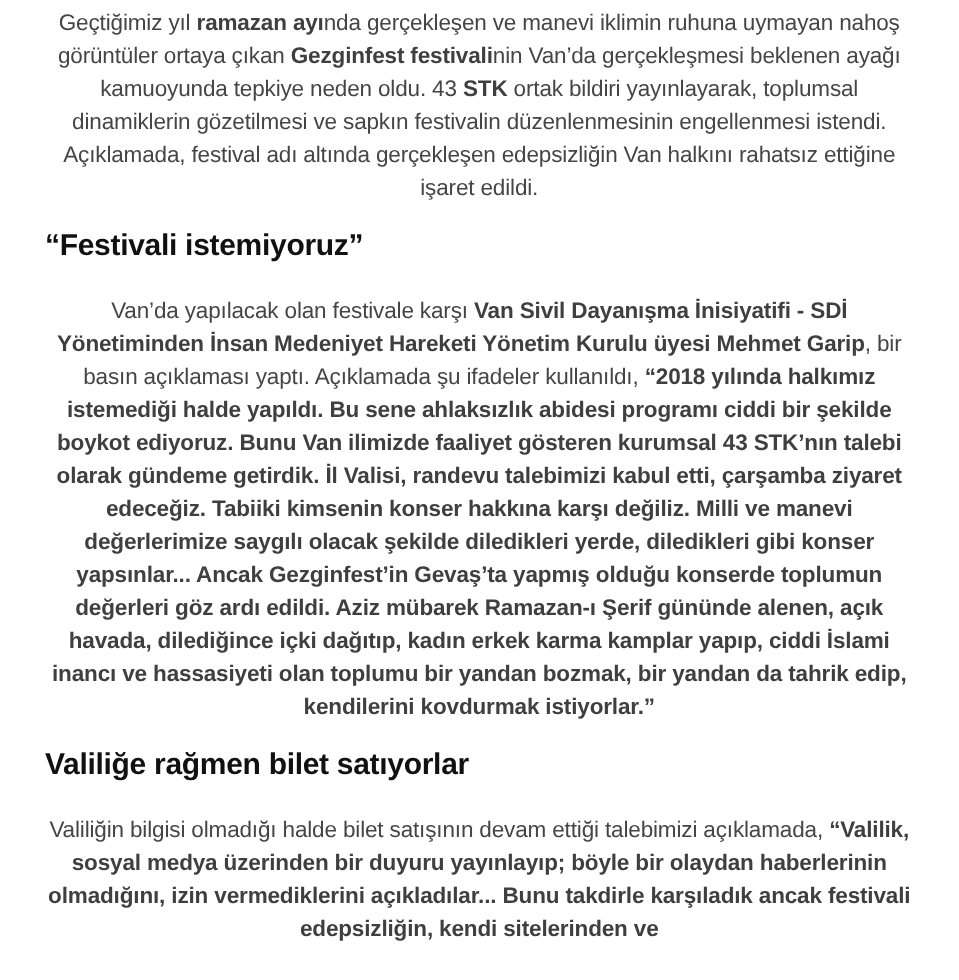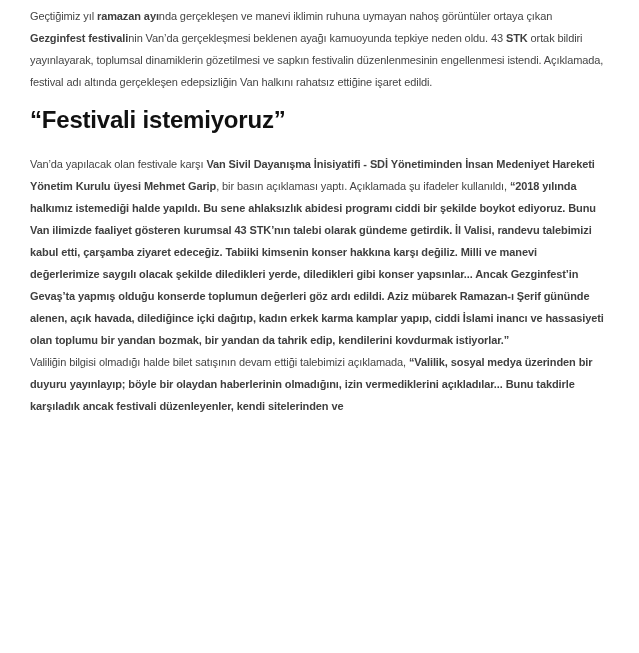--- a/index.html
+++ b/index.html
@@ -11,45 +11,47 @@
     width: 639px;
     height: 653px;
     overflow: hidden;
     font-family: "Liberation Sans", sans-serif;
   }
   .article {
     padding: 5px 30px 0 30px;
   }
   .body-par {
     margin: 0;
-    font-size: 11px;
+    font-size: 15px;
     line-height: 22px;
     color: #454545;
     letter-spacing: -0.1px;
+    text-align: center;
   }
   .body-par strong {
     font-weight: bold;
     color: #3f3f3f;
   }
   .section-heading {
     margin: 14px 0 20px 0;
-    font-size: 24px;
+    font-size: 20px;
     line-height: 26px;
     font-weight: bold;
     color: #111111;
     letter-spacing: -0.2px;
   }
 </style>
 </head>
 <body>
 
 <article class="article">
 
   <p class="body-par"><span>Geçtiğimiz yıl </span><strong>ramazan ayı</strong><span>nda gerçekleşen ve manevi iklimin ruhuna uymayan nahoş görüntüler ortaya çıkan </span><strong>Gezginfest festivali</strong><span>nin Van’da gerçekleşmesi beklenen ayağı kamuoyunda tepkiye neden oldu. 43 </span><strong>STK</strong><span> ortak bildiri yayınlayarak, toplumsal dinamiklerin gözetilmesi ve sapkın festivalin düzenlenmesinin engellenmesi istendi. Açıklamada, festival adı altında gerçekleşen edepsizliğin Van halkını rahatsız ettiğine işaret edildi.</span></p>
 
   <h2 class="section-heading">“Festivali istemiyoruz”</h2>
 
   <p class="body-par"><span>Van’da yapılacak olan festivale karşı </span><strong>Van Sivil Dayanışma İnisiyatifi - SDİ Yönetiminden İnsan Medeniyet Hareketi Yönetim Kurulu üyesi Mehmet Garip</strong><span>, bir basın açıklaması yaptı. Açıklamada şu ifadeler kullanıldı, </span><strong>“2018 yılında halkımız istemediği halde yapıldı. Bu sene ahlaksızlık abidesi programı ciddi bir şekilde boykot ediyoruz. Bunu Van ilimizde faaliyet gösteren kurumsal 43 STK’nın talebi olarak gündeme getirdik. İl Valisi, randevu talebimizi kabul etti, çarşamba ziyaret edeceğiz. Tabiiki kimsenin konser hakkına karşı değiliz. Milli ve manevi değerlerimize saygılı olacak şekilde diledikleri yerde, diledikleri gibi konser yapsınlar... Ancak Gezginfest’in Gevaş’ta yapmış olduğu konserde toplumun değerleri göz ardı edildi. Aziz mübarek Ramazan-ı Şerif gününde alenen, açık havada, dilediğince içki dağıtıp, kadın erkek karma kamplar yapıp, ciddi İslami inancı ve hassasiyeti olan toplumu bir yandan bozmak, bir yandan da tahrik edip, kendilerini kovdurmak istiyorlar.”</strong></p>
 
+  <h2 class="section-heading">Valiliğe rağmen bilet satıyorlar</h2>
 
-  <p class="body-par"><span>Valiliğin bilgisi olmadığı halde bilet satışının devam ettiği talebimizi açıklamada, </span><strong>“Valilik, sosyal medya üzerinden bir duyuru yayınlayıp; böyle bir olaydan haberlerinin olmadığını, izin vermediklerini açıkladılar... Bunu takdirle karşıladık ancak festivali düzenleyenler, kendi sitelerinden ve</strong></p>
+  <p class="body-par"><span>Valiliğin bilgisi olmadığı halde bilet satışının devam ettiği talebimizi açıklamada, </span><strong>“Valilik, sosyal medya üzerinden bir duyuru yayınlayıp; böyle bir olaydan haberlerinin olmadığını, izin vermediklerini açıkladılar... Bunu takdirle karşıladık ancak festivali edepsizliğin, kendi sitelerinden ve</strong></p>
 
 </article>
 
 </body></html>

